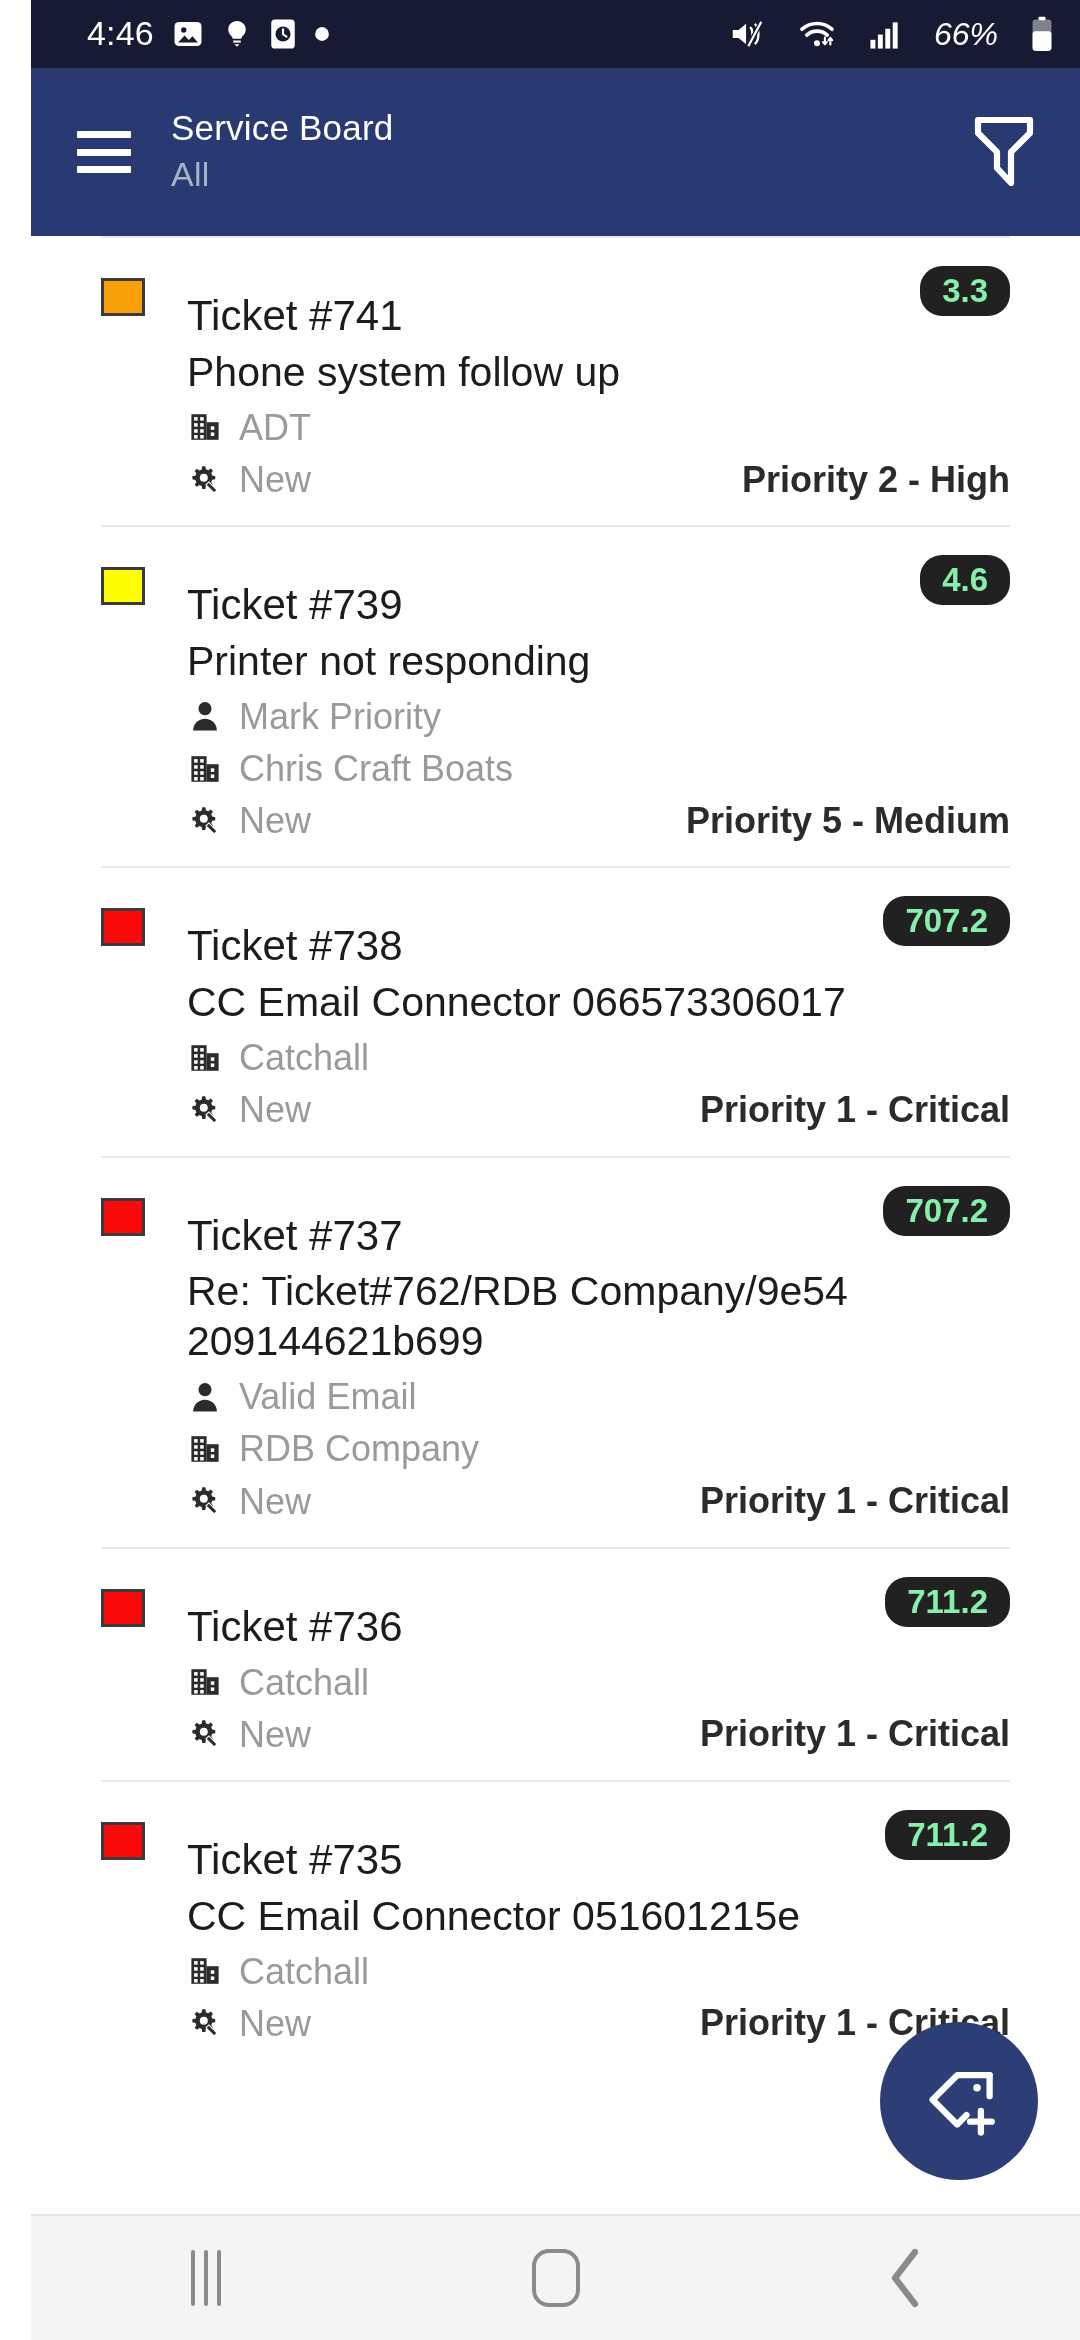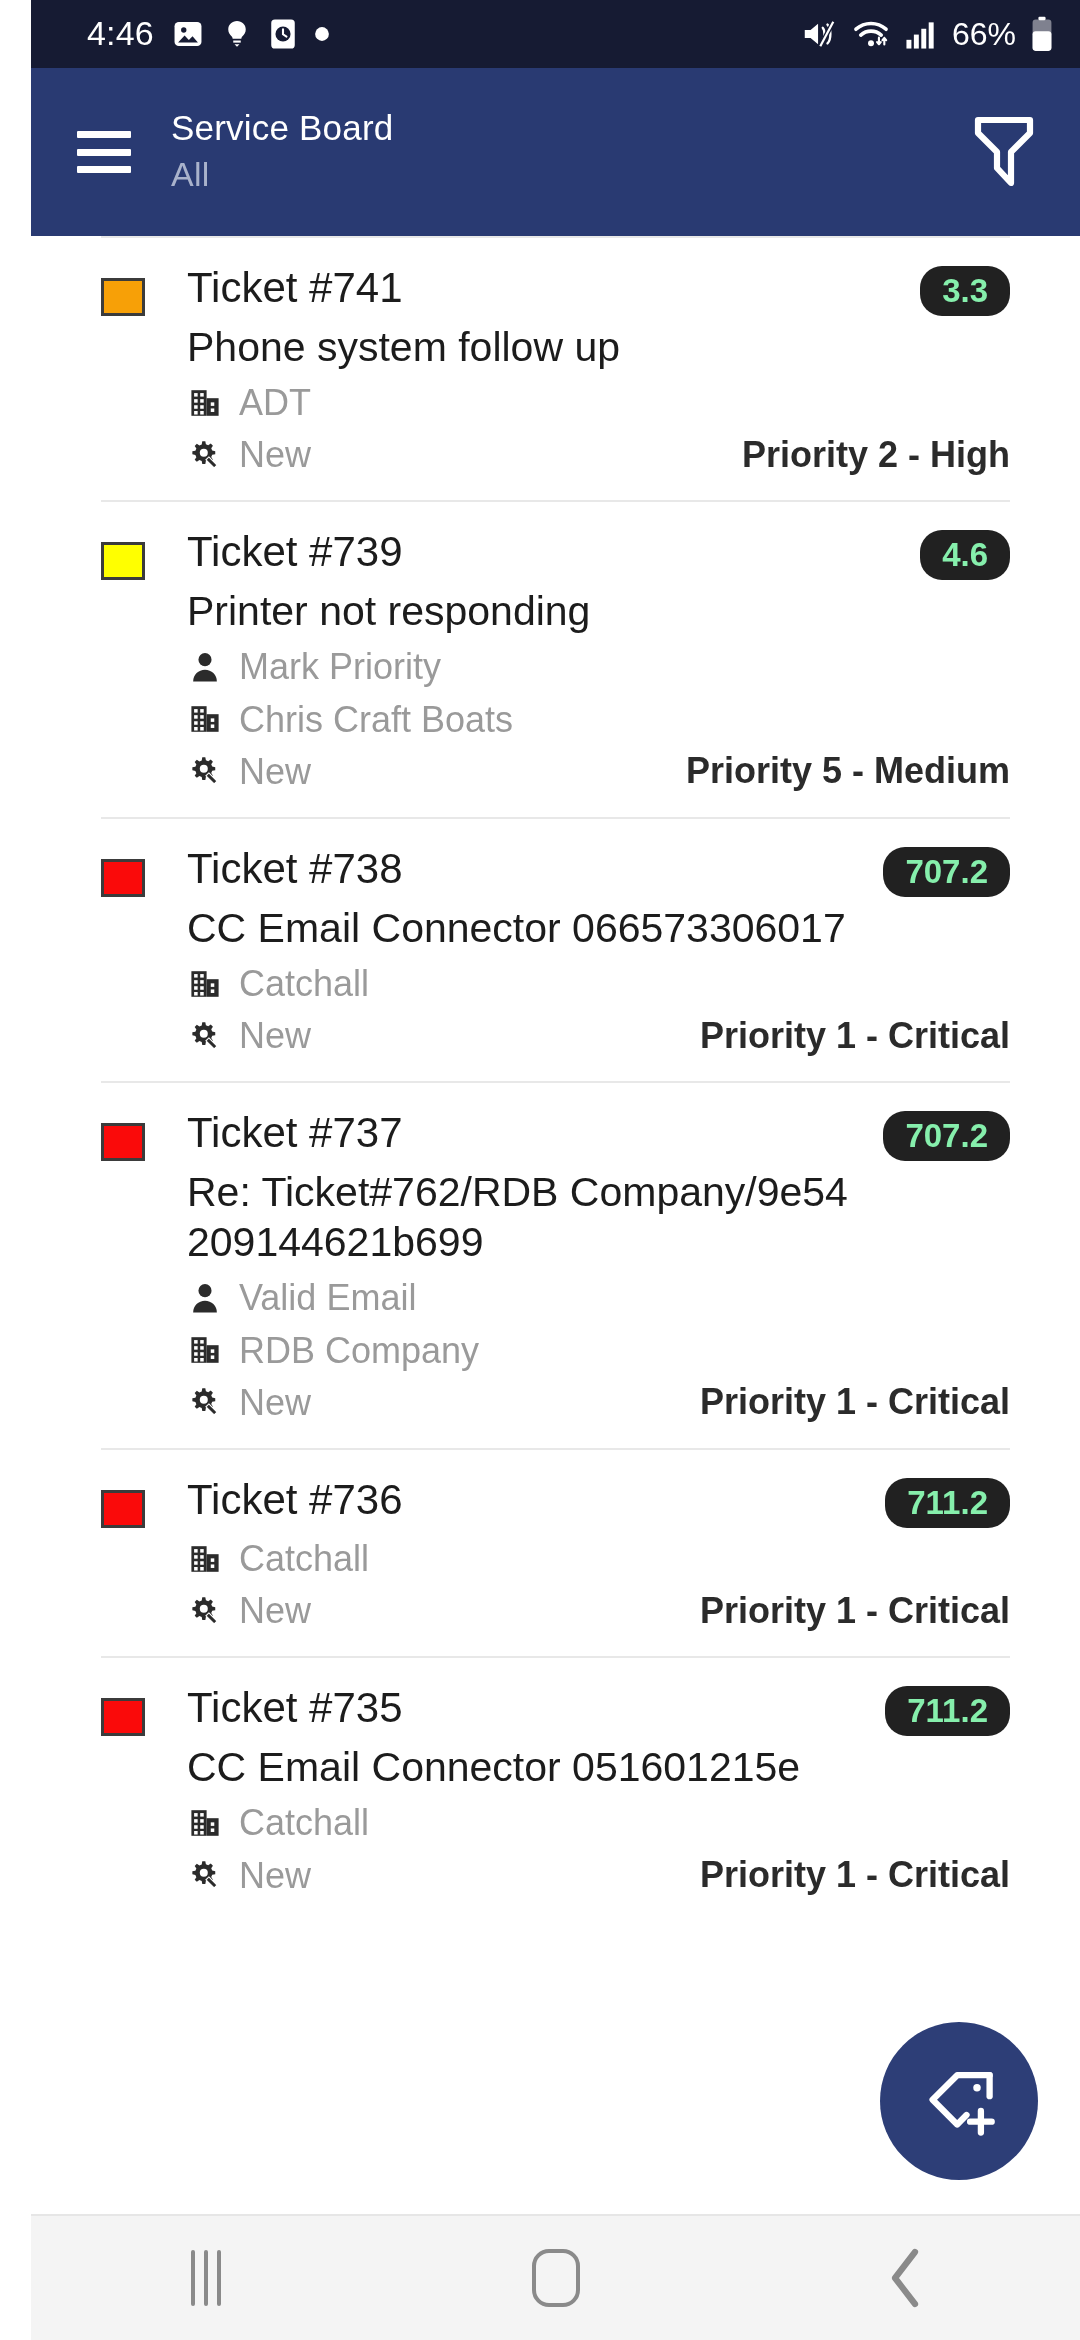--- a/index.html
+++ b/index.html
@@ -35,21 +35,22 @@
     font-size: 34px;
     letter-spacing: 0.2px;
     color: #ffffff;
     line-height: 1;
     padding-bottom: 2px;
   }
   .sb-right {
     margin-left: auto;
     display: flex;
     align-items: center;
-    gap: 14px;
+    gap: 32px;
+    font-style: italic;
   }
   .sb-batt-text { font-size: 32px; color: #ffffff; letter-spacing: 0px; }
   .ico { display: inline-flex; align-items: center; justify-content: center; }
 
   
   .app-bar {
     background: #293A72;
     height: 168px;
     flex: 0 0 auto;
     display: flex;
@@ -133,20 +134,21 @@
   .t-row1 {
     display: flex;
     align-items: flex-start;
     justify-content: space-between;
   }
   .t-number {
     font-size: 42px;
     color: #1C1C1C;
     line-height: 1.16;
     font-weight: 400;
+    margin-top: 28px;
   }
   .badge {
     background: #212121;
     color: #86efac;
     font-size: 33px;
     font-weight: 700;
     border-radius: 22px;
     padding: 8px 22px 9px 22px;
     line-height: 1;
     white-space: nowrap;

